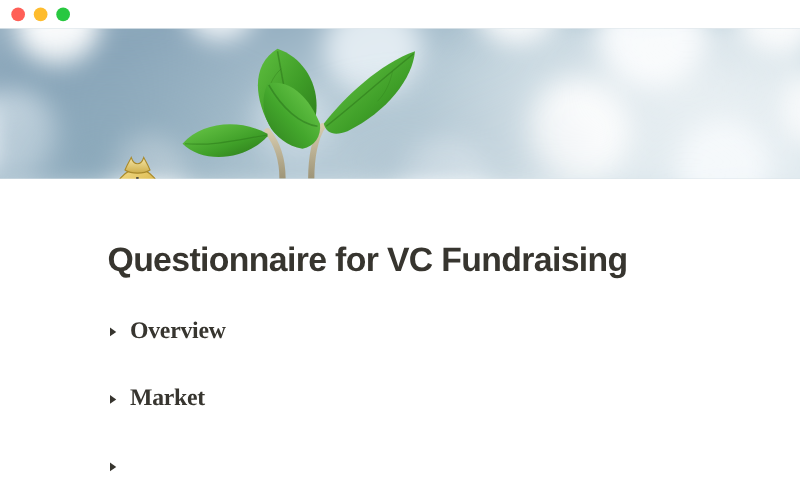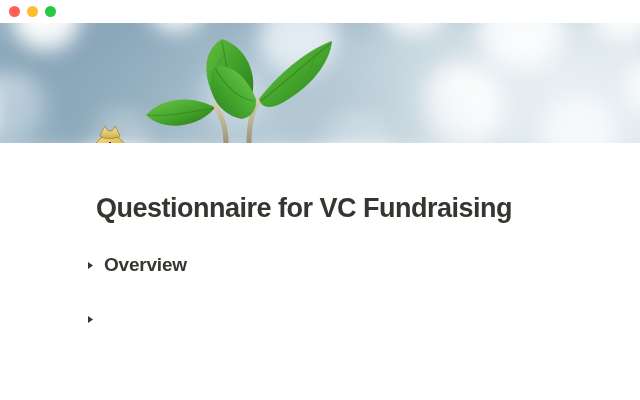--- a/index.html
+++ b/index.html
@@ -71,29 +71,29 @@
     font-size:40px; text-align:center;
     font-family:"DejaVu Sans", sans-serif;
     user-select:none;
   }
   .page-icon svg { display:block; }
 
   
   .doc { position:absolute; left:0; top:143px; width:640px; height:257px; background:#ffffff; }
 
   .page-title {
-    position:absolute; left:96px; top:50px;
+    position:absolute; left:86px; top:50px;
     font-size:27px; font-weight:bold; letter-spacing:-.5px;
     color:#37352f; white-space:nowrap;
   }
 
   .toggle-list { position:absolute; left:86px; top:108px; width:520px; }
   .toggle-item {
     display:flex; align-items:center;
-    height:28px; margin-bottom:26px; cursor:pointer;
+    height:28px; margin-bottom:26px; cursor:pointer;font-family:Liberation Serif, serif;
   }
   .toggle-arrow {
     width:18px; flex:0 0 18px;
     display:flex; align-items:center; justify-content:flex-start;
     color:#37352f;
   }
   .toggle-arrow svg { display:block; }
   .toggle-label {
     font-size:19px; font-weight:bold; letter-spacing:-.2px;
     color:#37352f; white-space:nowrap;
@@ -192,25 +192,33 @@
 
       <div class="toggle-item">
         <span class="toggle-arrow">
           <svg width="9" height="9" viewBox="0 0 9 9">
               <path d="M2 1 L7 4.5 L2 8 Z" fill="currentColor"></path>
             </svg>
         </span>
         <span class="toggle-label">Overview</span>
       </div>
 
-
       <div class="toggle-item">
         <span class="toggle-arrow">
           <svg width="9" height="9" viewBox="0 0 9 9">
               <path d="M2 1 L7 4.5 L2 8 Z" fill="currentColor"></path>
             </svg>
         </span>
+        <span class="toggle-label">Market</span>
+      </div>
+
+      <div class="toggle-item">
+        <span class="toggle-arrow">
+          <svg width="9" height="9" viewBox="0 0 9 9">
+              <path d="M2 1 L7 4.5 L2 8 Z" fill="currentColor"></path>
+            </svg>
+        </span>
       </div>
 
     </div>
   </div>
 
 </div>
 
 </body></html>

